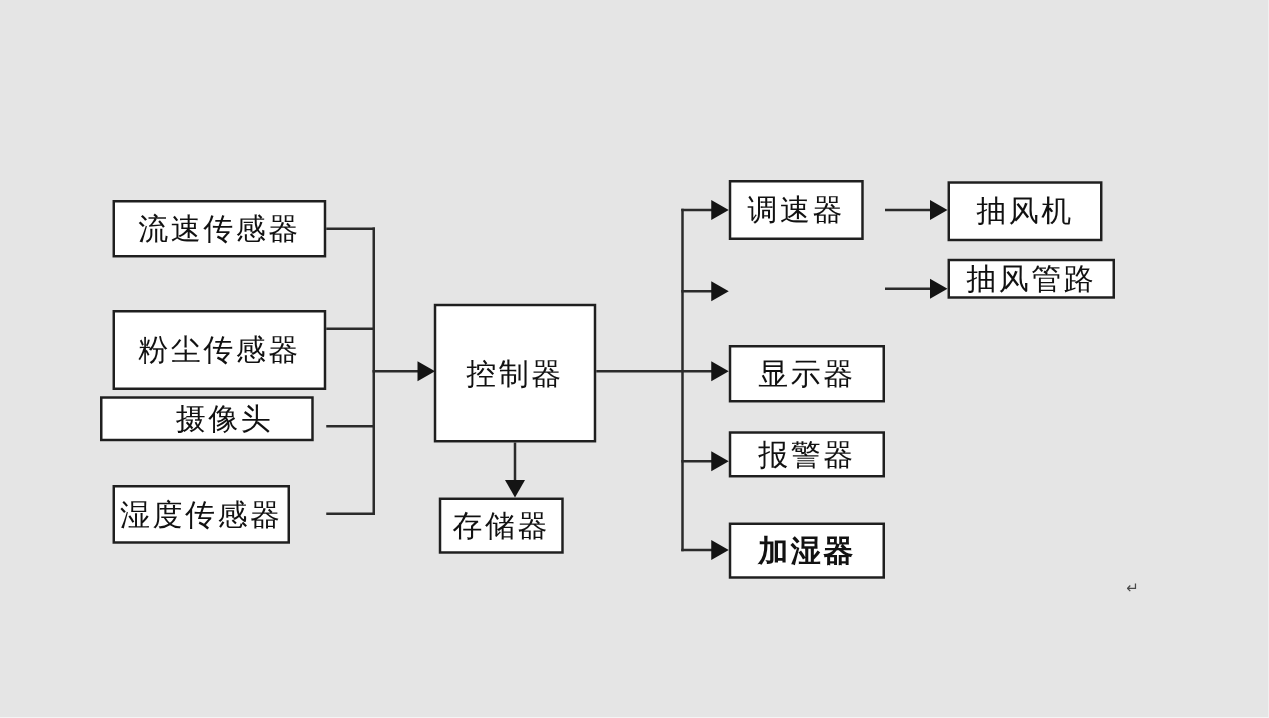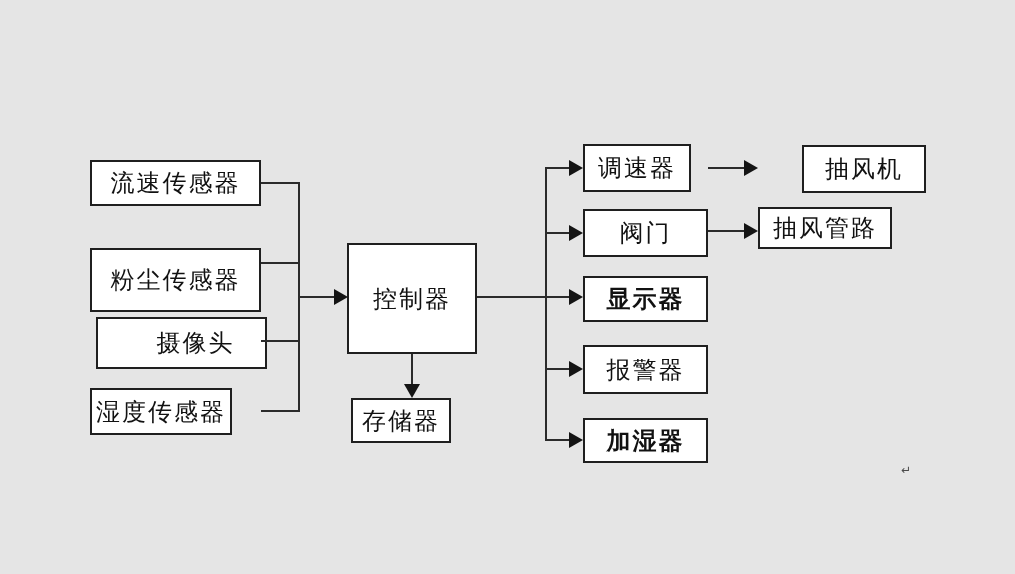--- a/index.html
+++ b/index.html
@@ -60,54 +60,51 @@
 <body>
 
 <div class="canvas">
 
   <div class="node" style="left:90px; top:160px; width:171px; height:46px;">
     <span>流速传感器</span>
   </div>
   <div class="node" style="left:90px; top:248px; width:171px; height:64px;">
     <span>粉尘传感器</span>
   </div>
-  <div class="node" style="left:96px; top:317px; width:171px; height:52px;padding-left:28px;">
+  <div class="node" style="left:80px; top:317px; width:171px; height:36px;padding-left:28px;">
     <span>摄像头</span>
   </div>
   <div class="node" style="left:90px; top:388px; width:142px; height:47px;">
     <span>湿度传感器</span>
   </div>
 
   <div class="node" style="left:347px; top:243px; width:130px; height:111px;">
     <span>控制器</span>
   </div>
   <div class="node" style="left:351px; top:398px; width:100px; height:45px;">
     <span>存储器</span>
   </div>
 
   <div class="node" style="left:583px; top:144px; width:108px; height:48px;">
     <span>调速器</span>
   </div>
-  <div class="node" style="left:583px; top:209px; width:125px; height:48px;">
-    <span>阀门</span>
-  </div>
-  <div class="node" style="left:583px; top:276px; width:125px; height:46px;font-weight:bold;">
+  <div class="node" style="left:583px; top:276px; width:125px; height:46px;">
     <span>显示器</span>
   </div>
-  <div class="node" style="left:583px; top:345px; width:125px; height:49px;">
+  <div class="node" style="left:583px; top:345px; width:125px; height:37px;">
     <span>报警器</span>
   </div>
   <div class="node" style="left:583px; top:418px; width:125px; height:45px;font-weight:bold;">
     <span>加湿器</span>
   </div>
 
-  <div class="node" style="left:758px; top:145px; width:124px; height:48px;margin-left:44px;">
+  <div class="node" style="left:758px; top:145px; width:124px; height:48px;">
     <span>抽风机</span>
   </div>
-  <div class="node" style="left:758px; top:207px; width:134px; height:42px;">
+  <div class="node" style="left:758px; top:207px; width:134px; height:32px;">
     <span>抽风管路</span>
   </div>
 
   <div class="hline" style="left:261px; top:182px; width:39px;"></div>
   <div class="hline" style="left:261px; top:262px; width:39px;"></div>
   <div class="hline" style="left:261px; top:340px; width:39px;"></div>
   <div class="hline" style="left:261px; top:410px; width:39px;"></div>
   <div class="vline" style="left:298px; top:182px; height:230px;"></div>
 
   <div class="hline" style="left:298px; top:296px; width:37px;"></div>

